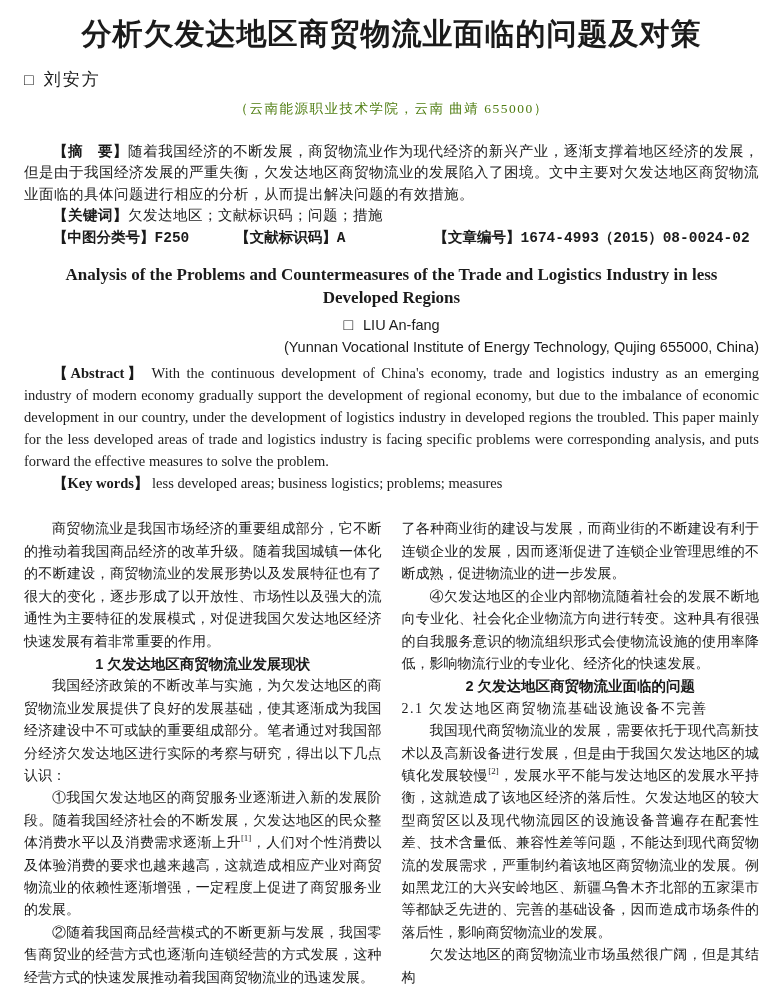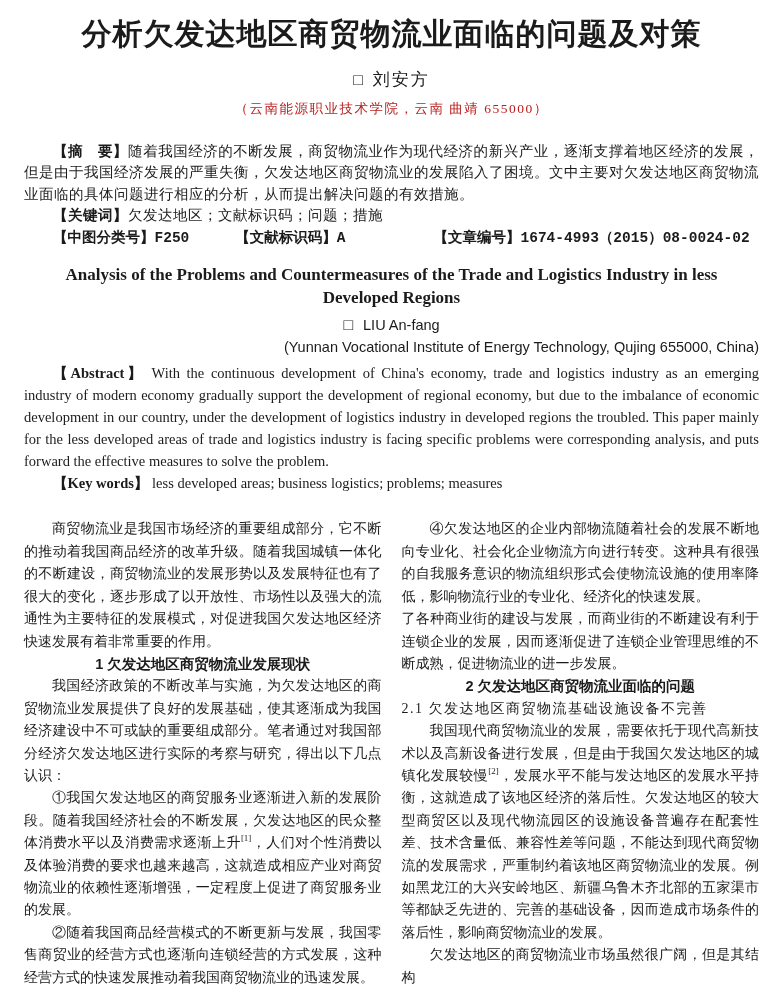--- a/index.html
+++ b/index.html
@@ -20,36 +20,36 @@
   .title-cn {
     margin: 4px 0 0 0;
     text-align: center;
     font-size: 30px;
     font-weight: bold;
     letter-spacing: 1px;
     line-height: 1.25;
   }
   .author-line-cn {
     margin-top: 15px;
-    text-align: center;
+    text-align: left;
     font-size: 17px;
     letter-spacing: 2px;
   }
   .author-marker {
     display: inline-block;
     margin-right: 10px;
     font-size: 16px;
     letter-spacing: 0;
   }
   .affil-cn {
     margin-top: 9px;
     text-align: center;
     font-size: 13.5px;
     letter-spacing: 1.5px;
-    color: #b91c1c;
+    color: #4d7c0f;
   }
 
   
   .meta {
     margin-top: 23px;
     font-size: 14.5px;
     line-height: 21.6px;
   }
   .meta p { margin: 0; }
   .meta .label {
@@ -158,22 +158,22 @@
     <div class="col">
       <p class="para"><span>商贸物流业是我国市场经济的重要组成部分，它不断的推动着我国商品经济的改革升级。随着我国城镇一体化的不断建设，商贸物流业的发展形势以及发展特征也有了很大的变化，逐步形成了以开放性、市场性以及强大的流通性为主要特征的发展模式，对促进我国欠发达地区经济快速发展有着非常重要的作用。</span></p>
       <h3 class="h-num">1 欠发达地区商贸物流业发展现状</h3>
       <p class="para"><span>我国经济政策的不断改革与实施，为欠发达地区的商贸物流业发展提供了良好的发展基础，使其逐渐成为我国经济建设中不可或缺的重要组成部分。笔者通过对我国部分经济欠发达地区进行实际的考察与研究，得出以下几点认识：</span></p>
       <p class="para"><span>①我国欠发达地区的商贸服务业逐渐进入新的发展阶段。随着我国经济社会的不断发展，欠发达地区的民众整体消费水平以及消费需求逐渐上升</span><sup class="cite">[1]</sup><span>，人们对个性消费以及体验消费的要求也越来越高，这就造成相应产业对商贸物流业的依赖性逐渐增强，一定程度上促进了商贸服务业的发展。</span></p>
       <p class="para"><span>②随着我国商品经营模式的不断更新与发展，我国零售商贸业的经营方式也逐渐向连锁经营的方式发展，这种经营方式的快速发展推动着我国商贸物流业的迅速发展。</span></p>
       <p class="para"><span>③欠发达地区的城镇地区人员一般都比较密集，人员的集聚促进着该地区的经济发展。由于人们的生活需求，促进</span></p>
     </div>
 
     <div class="col">
+      <p class="para no-indent"><span>了各种商业街的建设与发展，而商业街的不断建设有利于连锁企业的发展，因而逐渐促进了连锁企业管理思维的不断成熟，促进物流业的进一步发展。</span></p>
       <p class="para"><span>④欠发达地区的企业内部物流随着社会的发展不断地向专业化、社会化企业物流方向进行转变。这种具有很强的自我服务意识的物流组织形式会使物流设施的使用率降低，影响物流行业的专业化、经济化的快速发展。</span></p>
-      <p class="para no-indent"><span>了各种商业街的建设与发展，而商业街的不断建设有利于连锁企业的发展，因而逐渐促进了连锁企业管理思维的不断成熟，促进物流业的进一步发展。</span></p>
       <h3 class="h-num">2 欠发达地区商贸物流业面临的问题</h3>
       <div class="h-sub">2.1 欠发达地区商贸物流基础设施设备不完善</div>
       <p class="para"><span>我国现代商贸物流业的发展，需要依托于现代高新技术以及高新设备进行发展，但是由于我国欠发达地区的城镇化发展较慢</span><sup class="cite">[2]</sup><span>，发展水平不能与发达地区的发展水平持衡，这就造成了该地区经济的落后性。欠发达地区的较大型商贸区以及现代物流园区的设施设备普遍存在配套性差、技术含量低、兼容性差等问题，不能达到现代商贸物流的发展需求，严重制约着该地区商贸物流业的发展。例如黑龙江的大兴安岭地区、新疆乌鲁木齐北部的五家渠市等都缺乏先进的、完善的基础设备，因而造成市场条件的落后性，影响商贸物流业的发展。</span></p>
       <p class="para"><span>欠发达地区的商贸物流业市场虽然很广阔，但是其结构</span></p>
     </div>
 
   </div>
 </div>
 
 </body></html>

